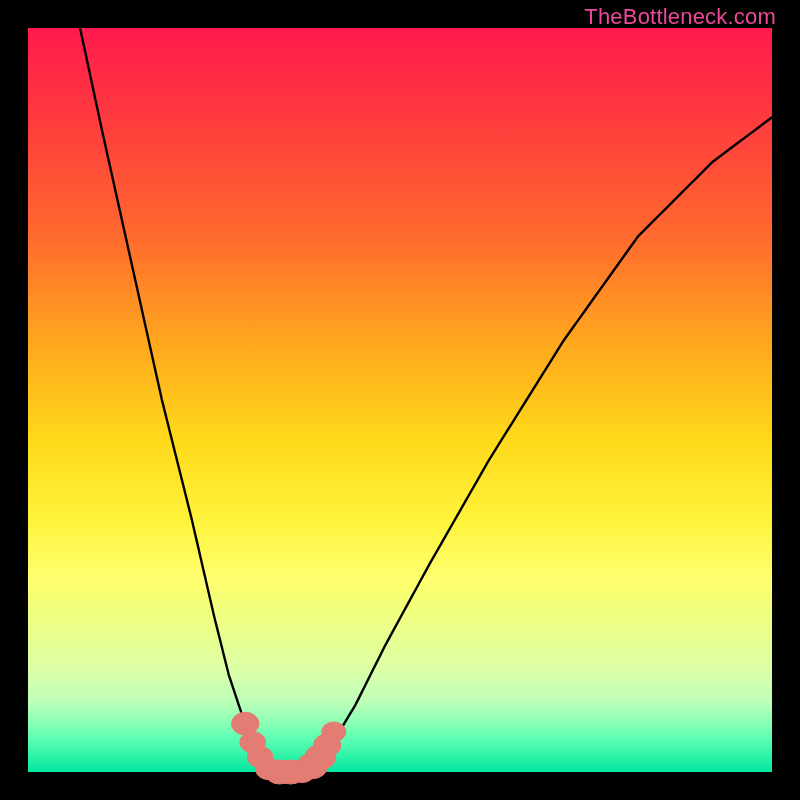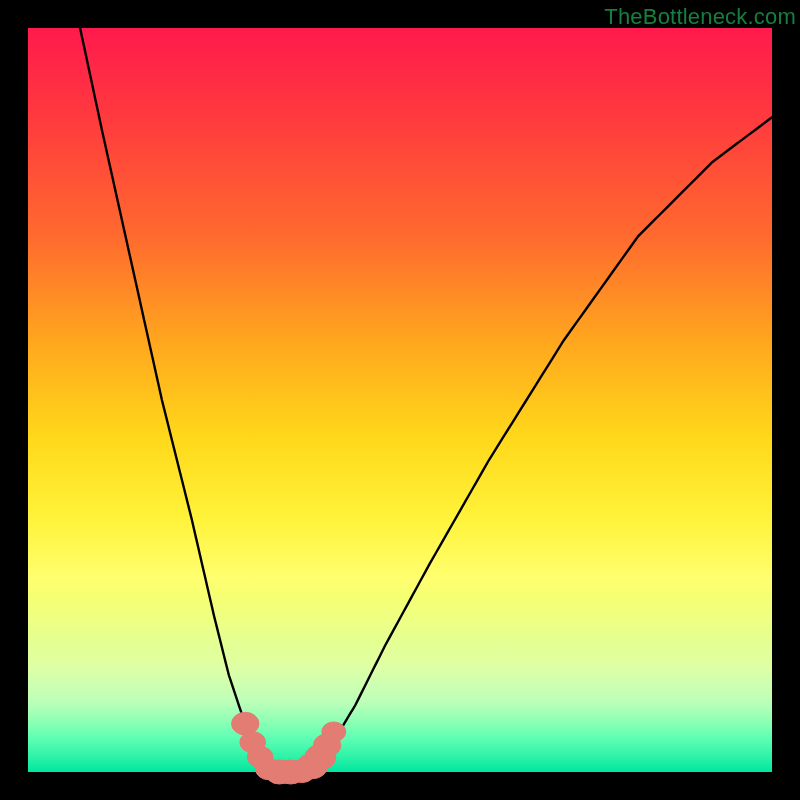--- a/index.html
+++ b/index.html
@@ -42,22 +42,22 @@
       rgba(255,255,150,0) 0%,
       rgba(255,255,160,0.55) 40%,
       rgba(200,255,160,0.65) 60%,
       rgba(120,255,170,0.0) 100%
     );
     mix-blend-mode: screen;
   }
   .watermark {
     position: absolute;
     top: 4px;
-    right: 4px;
-    color: #15803d;
+    right: 24px;
+    color: #ec4899;
     font-size: 22px;
     font-weight: 500;
     letter-spacing: 0.2px;
     z-index: 10;
   }
   svg.curves {
     position: absolute;
     left: 0;
     top: 0;
     width: 744px;

